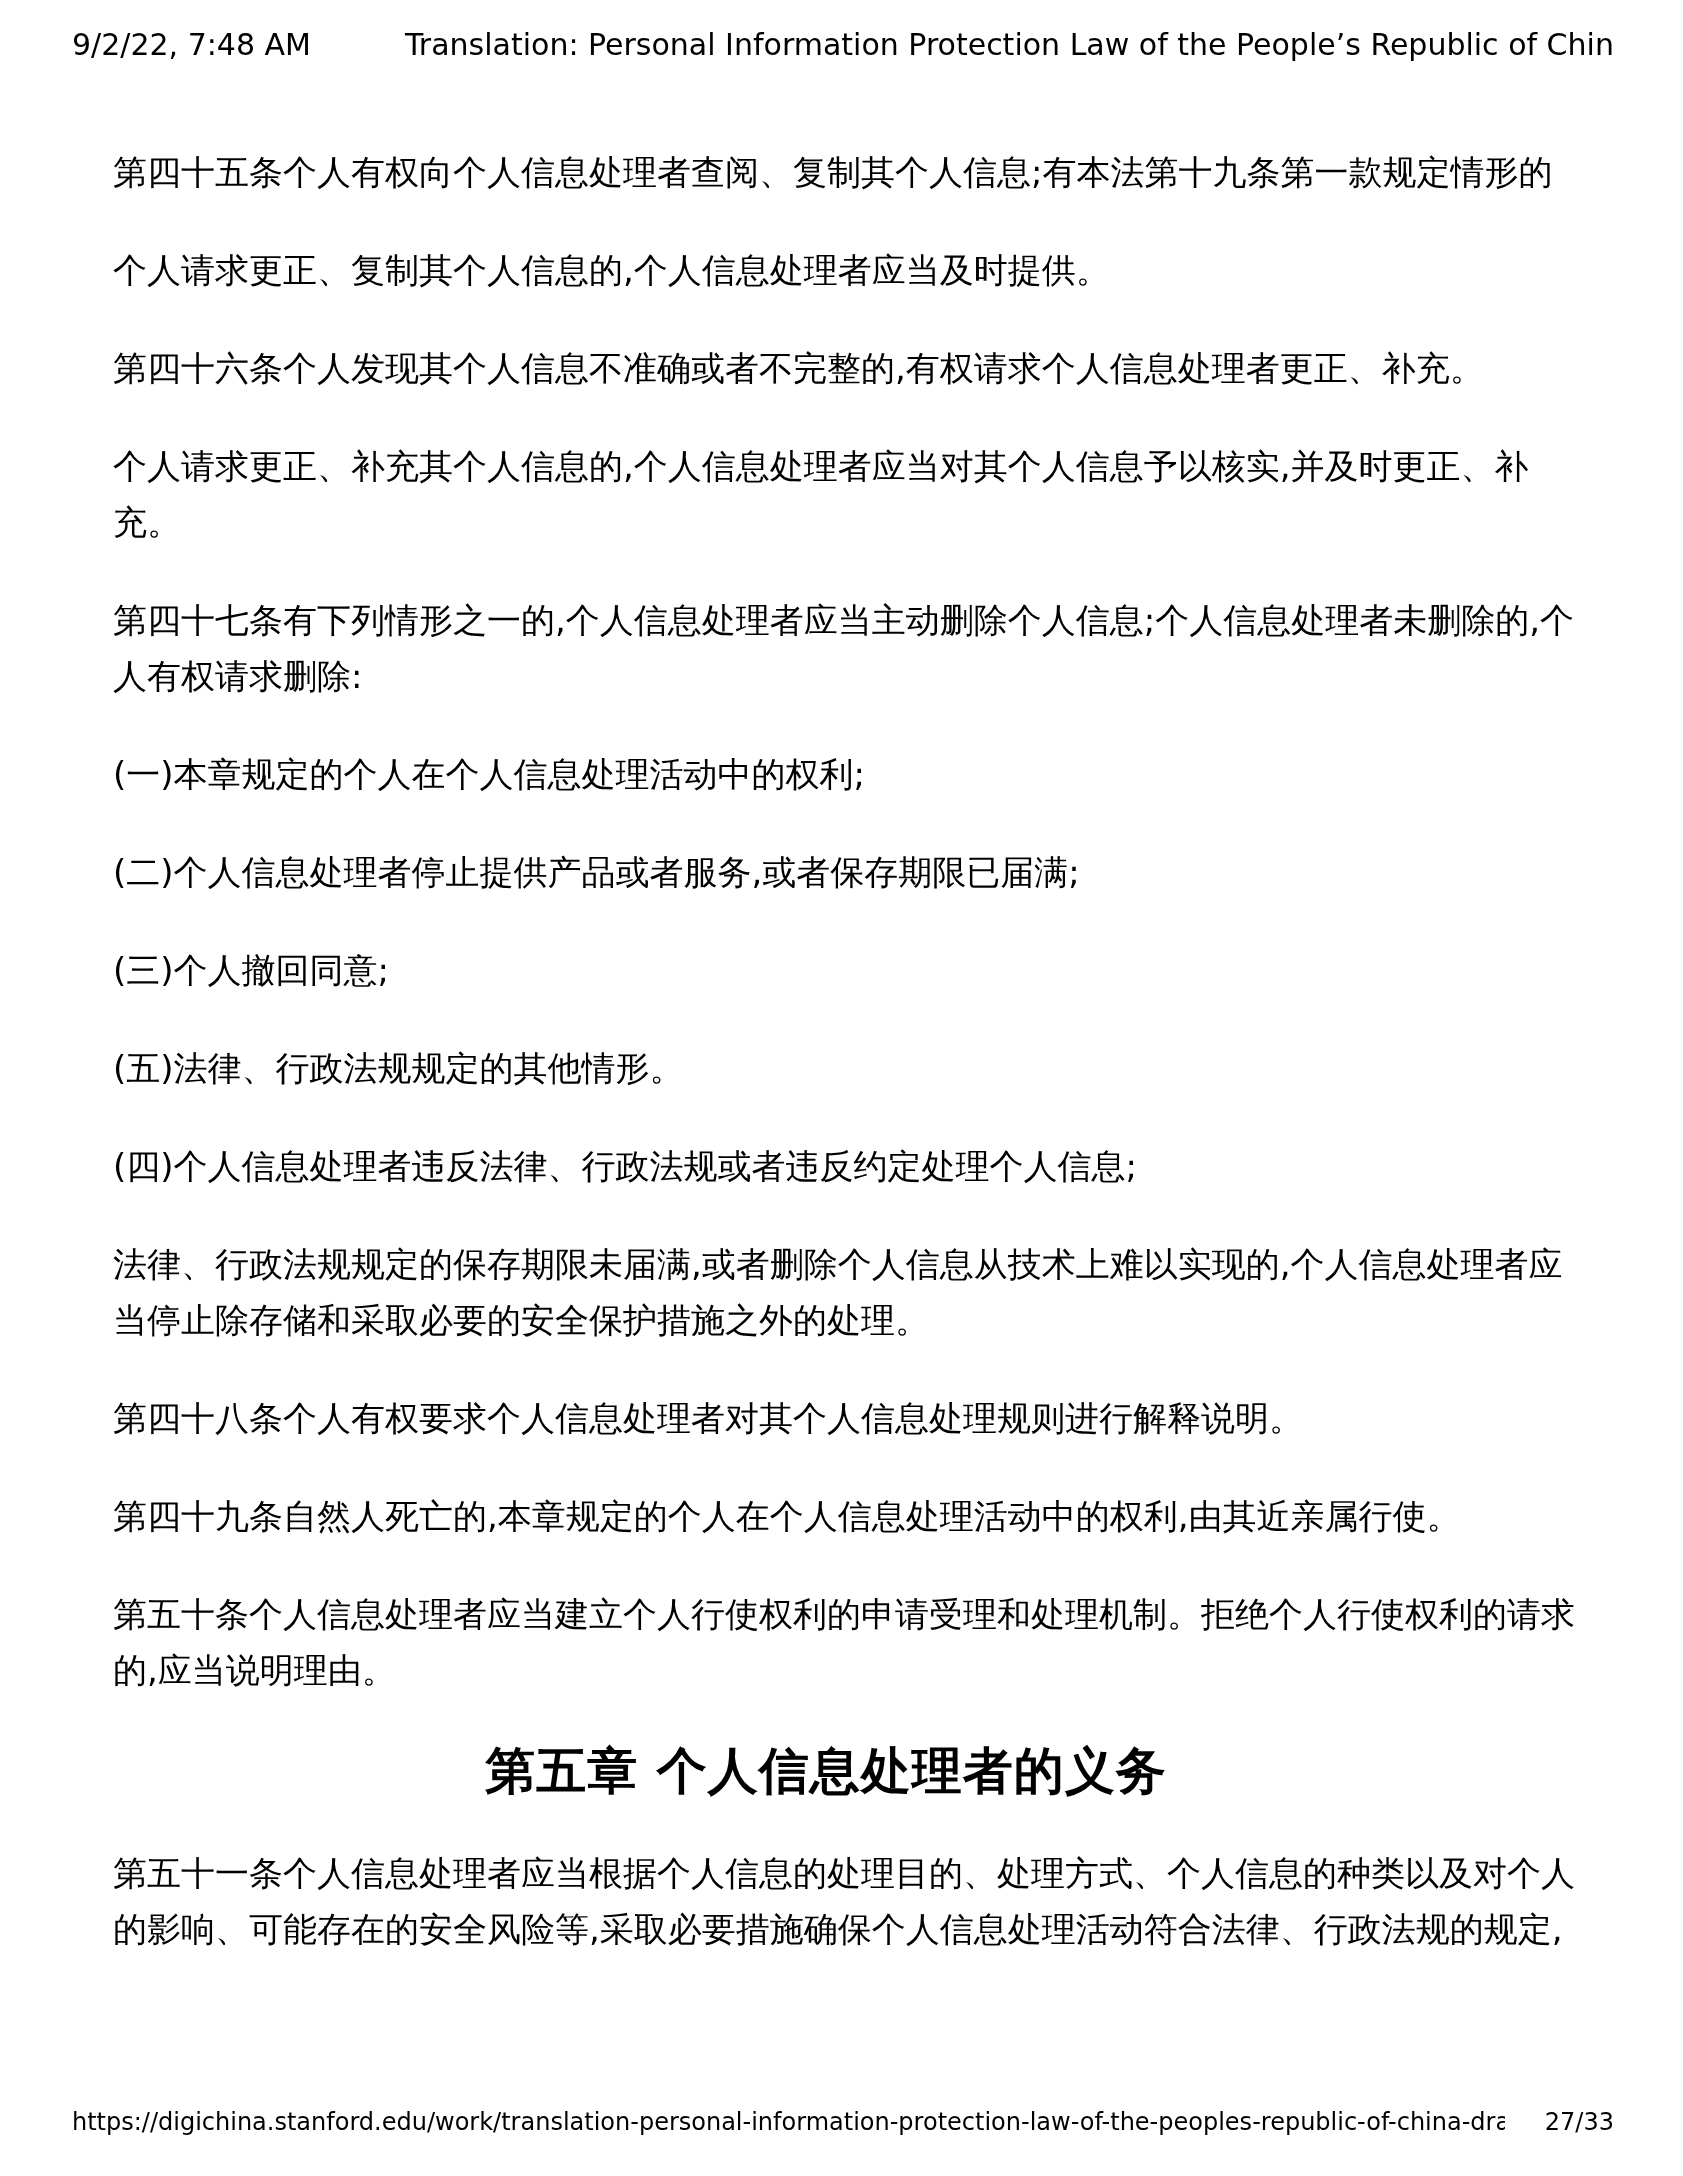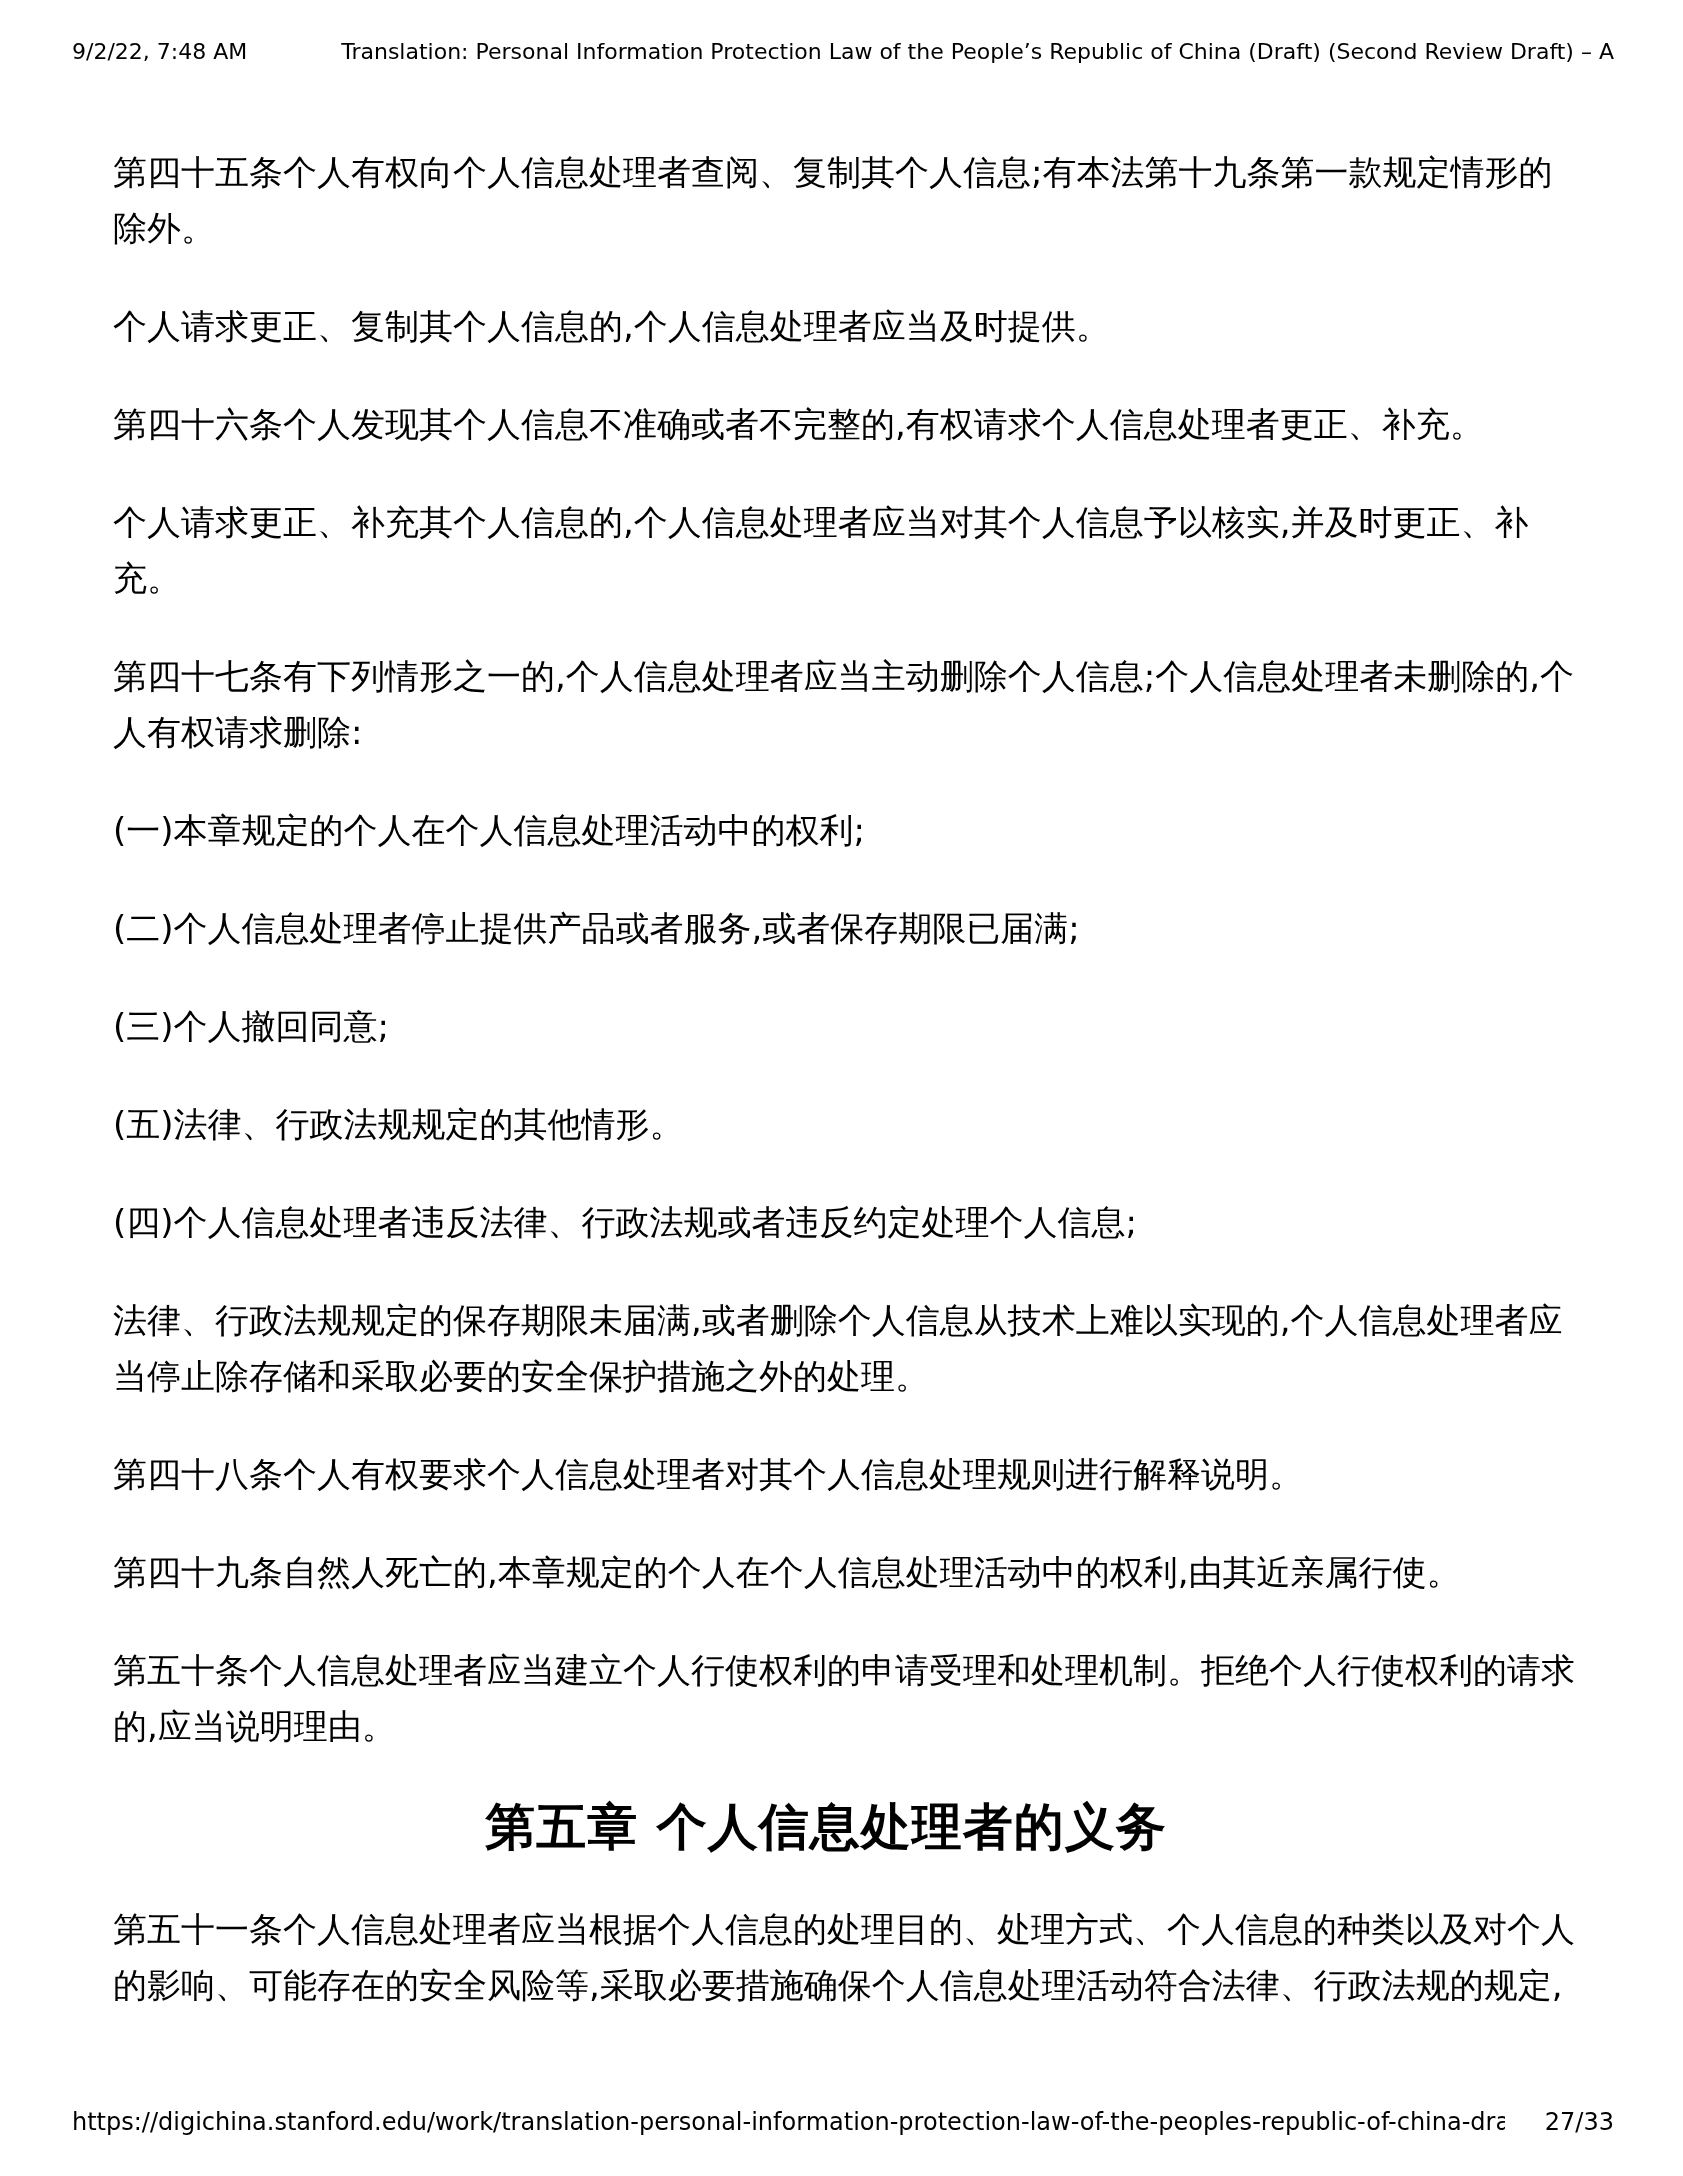--- a/index.html
+++ b/index.html
@@ -11,26 +11,26 @@
     position: relative;
     width: 1683px;
     height: 2176px;
     background: #ffffff;
     color: #000000;
     font-family: "DejaVu Sans", "Liberation Sans", sans-serif;
     overflow: hidden;
   }
   .print-header {
     position: absolute;
-    top: 38px;
+    top: 26px;
     left: 72px;
     right: 69px;
     display: flex;
     align-items: flex-start;
-    font-size: 22px;
+    font-size: 30px;
     line-height: 1.25;
     white-space: nowrap;
   }
   .header-timestamp {
     flex: 0 0 auto;
   }
   .header-doc-title {
     flex: 1 1 auto;
     text-align: center;
     padding-left: 94px;
@@ -86,21 +86,20 @@
 <div class="page">
 
   <header class="print-header">
     <span class="header-timestamp">9/2/22, 7:48 AM</span>
     <span class="header-doc-title">Translation: Personal Information Protection Law of the People’s Republic of China (Draft) (Second Review Draft) – April 2021</span>
   </header>
 
   <main class="content">
       <p class="body-paragraph">
         <span class="line">第四十五条个人有权向个人信息处理者查阅、复制其个人信息;有本法第十九条第一款规定情形的</span>
-        <span class="line">除外。</span>
       </p>
       <p class="body-paragraph">
         <span class="line">个人请求更正、复制其个人信息的,个人信息处理者应当及时提供。</span>
       </p>
       <p class="body-paragraph">
         <span class="line">第四十六条个人发现其个人信息不准确或者不完整的,有权请求个人信息处理者更正、补充。</span>
       </p>
       <p class="body-paragraph">
         <span class="line">个人请求更正、补充其个人信息的,个人信息处理者应当对其个人信息予以核实,并及时更正、补</span>
         <span class="line">充。</span>

